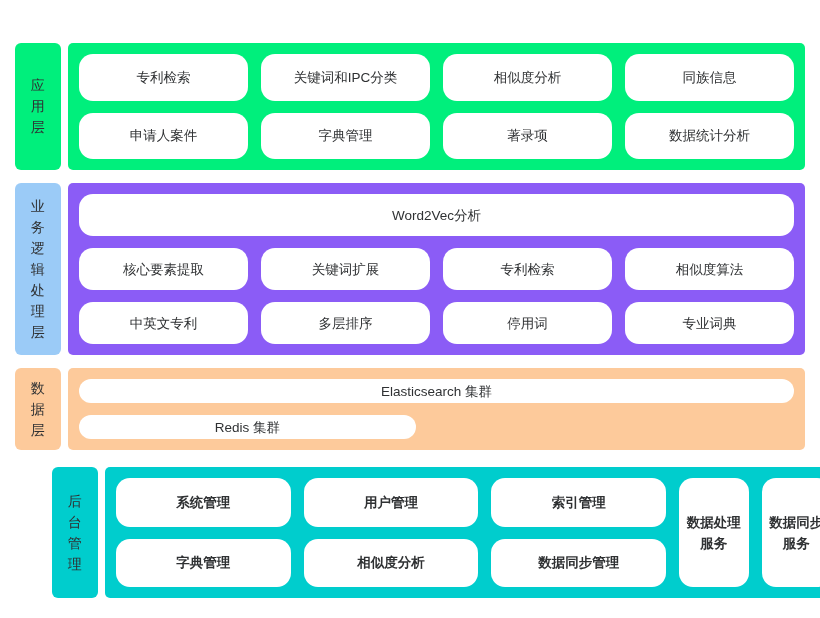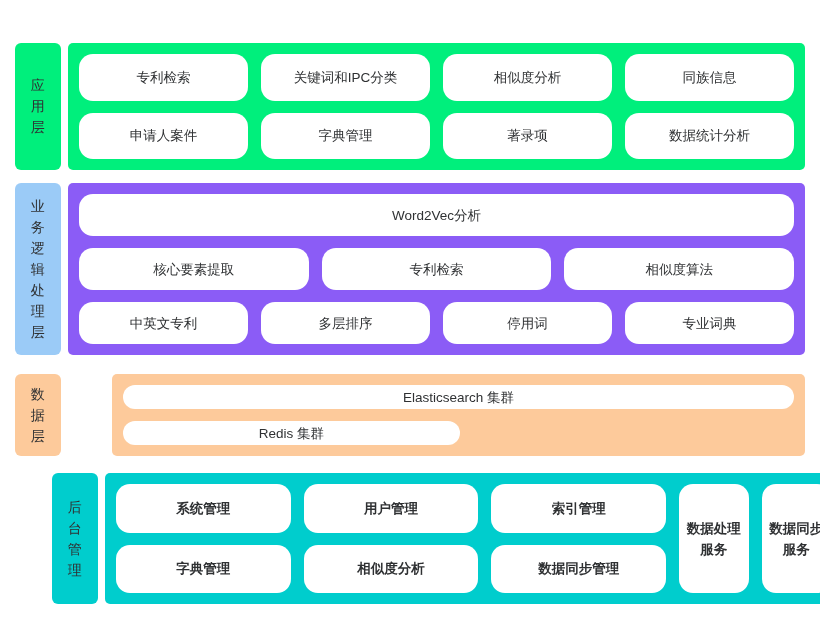--- a/index.html
+++ b/index.html
@@ -27,21 +27,21 @@
   }
 
   
   .layer-row {
     display: flex;
     align-items: stretch;
     width: 100%;
   }
   .layer-row.app      { height: 127px; margin-top: 30px; }
   .layer-row.business { height: 172px; margin-top: 13px; }
-  .layer-row.data     { height: 82px; margin-top: 19px; gap: 44px; }
+  .layer-row.data     { height: 82px; margin-top: 13px; }
   .layer-row.admin    { height: 131px; margin-top: 17px; margin-left: 37px; }
 
   .layer-label {
     width: 46px;
     flex: 0 0 46px;
     border-radius: 6px;
     display: flex;
     align-items: center;
     justify-content: center;
     font-size: 14px;
@@ -146,20 +146,21 @@
   <div class="layer-row business">
     <div class="layer-label" style="background:#9bcbf7">
       <span class="label-text">业务逻辑处理层</span>
     </div>
     <div class="layer-panel" style="background:#8b5cf6">
       <div class="card-row">
         <div class="card wide">Word2Vec分析</div>
       </div>
       <div class="card-row">
         <div class="card">核心要素提取</div>
+        <div class="card">关键词扩展</div>
         <div class="card">专利检索</div>
         <div class="card">相似度算法</div>
       </div>
       <div class="card-row">
         <div class="card">中英文专利</div>
         <div class="card">多层排序</div>
         <div class="card">停用词</div>
         <div class="card">专业词典</div>
       </div>
     </div>

